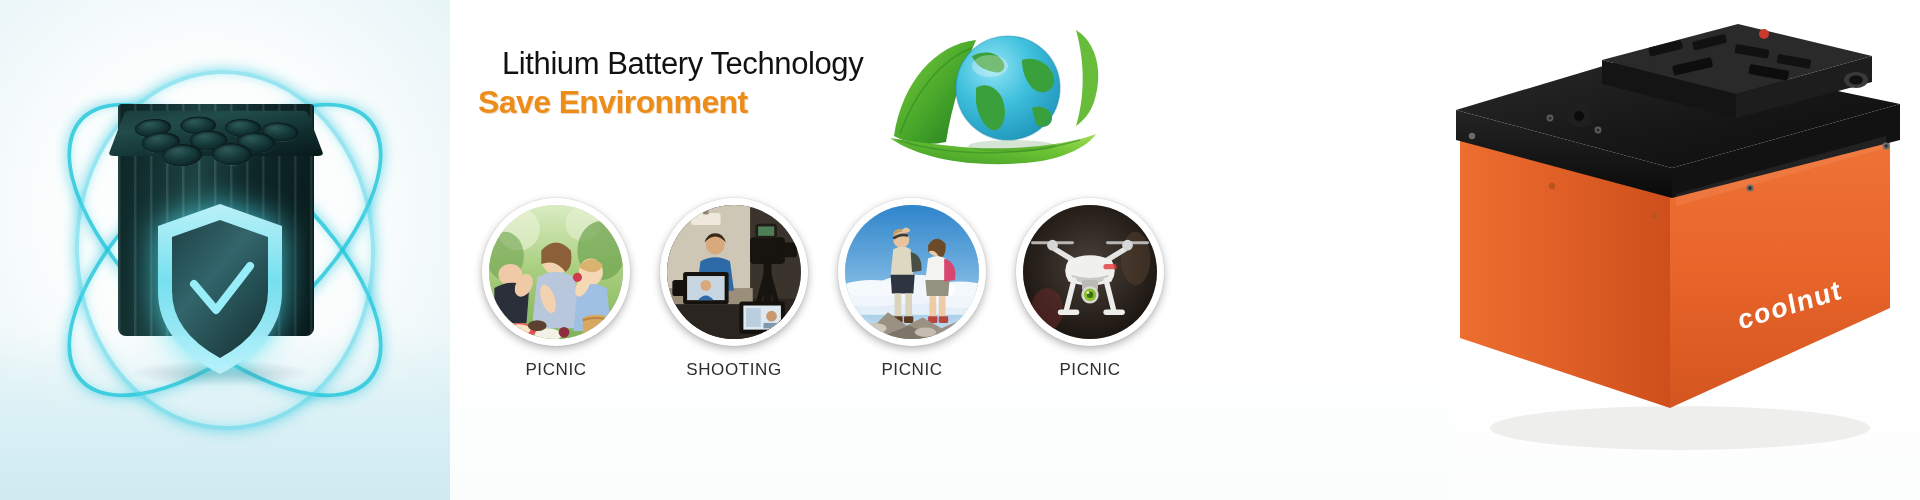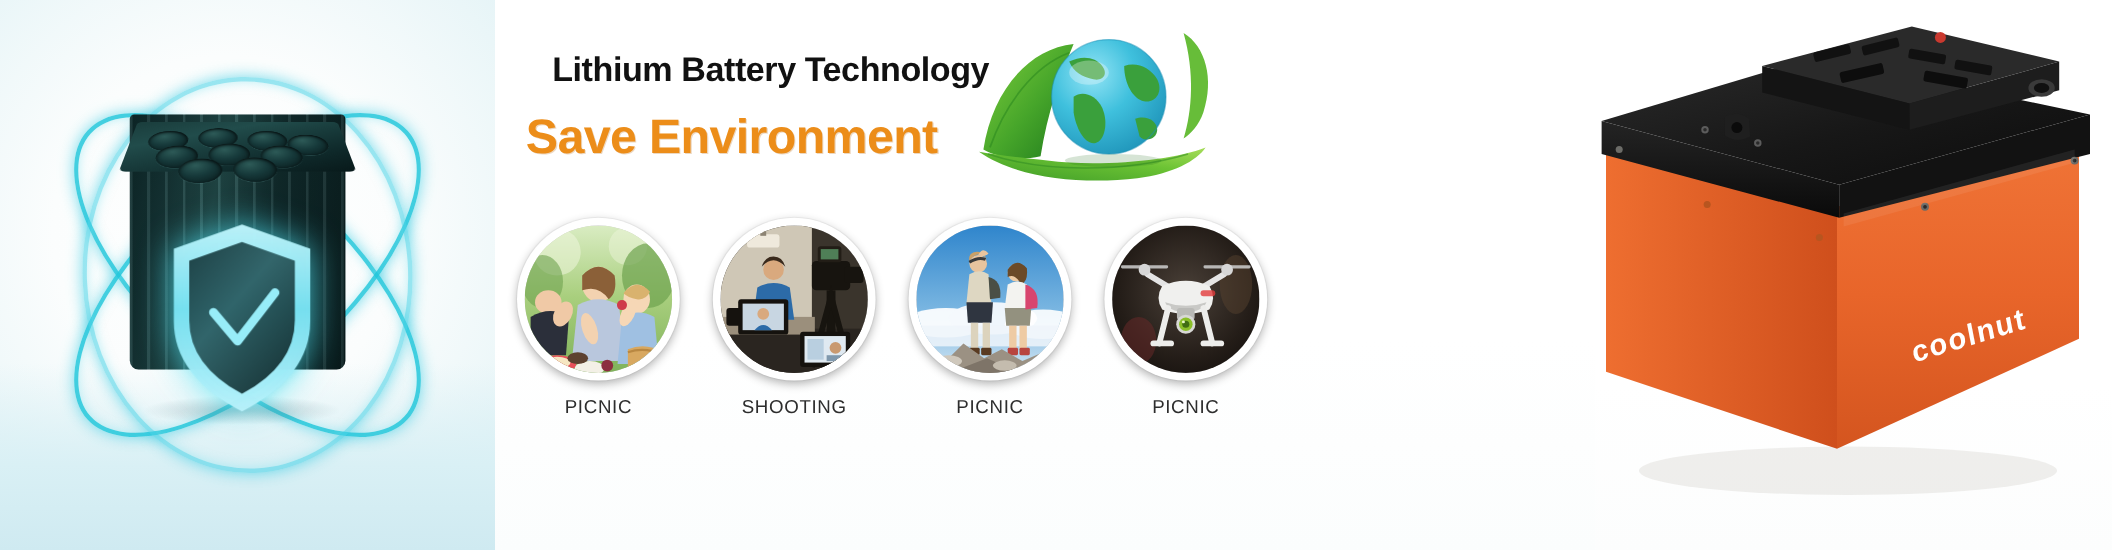--- a/index.html
+++ b/index.html
@@ -84,38 +84,38 @@
   
   .center-panel{
     position:absolute; left:450px; top:0; width:1000px; height:500px;
     background:linear-gradient(180deg,#ffffff 0%,#ffffff 62%,#fbfdfd 100%);
   }
 
   .headline-row{
     position:absolute; left:10px; top:48px; width:700px;
   }
   .headline-1{
-    font-size:31px; font-weight:bold; color:#111111;
+    font-size:31px; font-weight:normal; color:#111111;
     letter-spacing:-.4px; line-height:1.05;
     text-align:left; padding-left:42px;
     font-family:"Liberation Sans", sans-serif;
   }
   .headline-2{
-    font-size:44px; font-weight:bold; color:#ec8d19;
-    letter-spacing:-.6px; line-height:1.08; margin-top:20px;
+    font-size:32px; font-weight:bold; color:#ec8d19;
+    letter-spacing:-.6px; line-height:1.08; margin-top:4px;
     text-align:left; padding-left:18px;
     text-shadow:1px 1px 0 rgba(180,100,10,.25);
     font-family:"Liberation Sans", sans-serif;
   }
 
   .eco-logo{ position:absolute; left:430px; top:16px; width:250px; height:160px; }
 
   
   .circles{
-    position:absolute; left:0; top:198px; width:1000px; height:230px;
+    position:absolute; left:12px; top:198px; width:1000px; height:230px;
   }
   .thumb{
     position:absolute; width:148px; height:148px; border-radius:50%;
     background:#ffffff;
     padding:7px;
     box-shadow:0 3px 9px rgba(0,0,0,.30), 0 0 0 1px rgba(0,0,0,.04);
   }
   .thumb .ring{
     width:100%; height:100%; border-radius:50%;
     overflow:hidden; position:relative;

